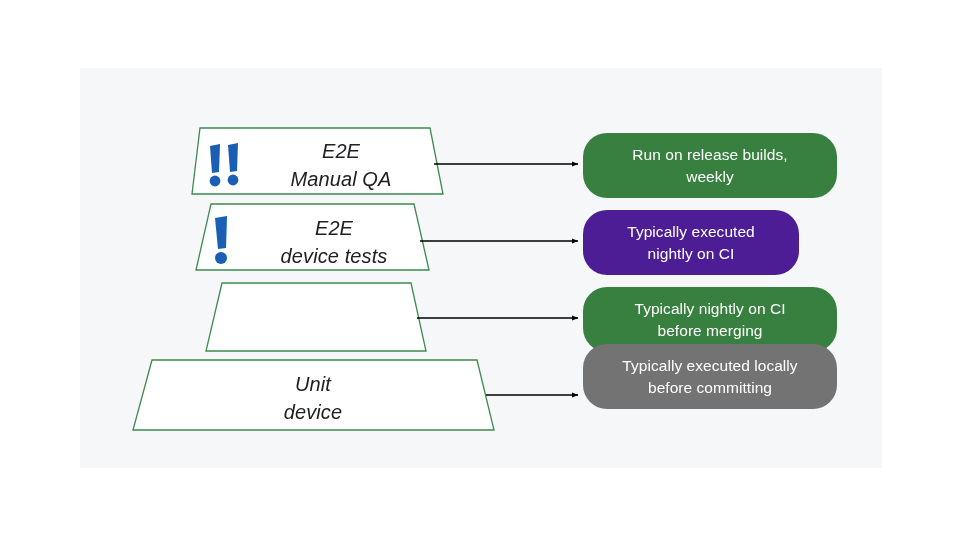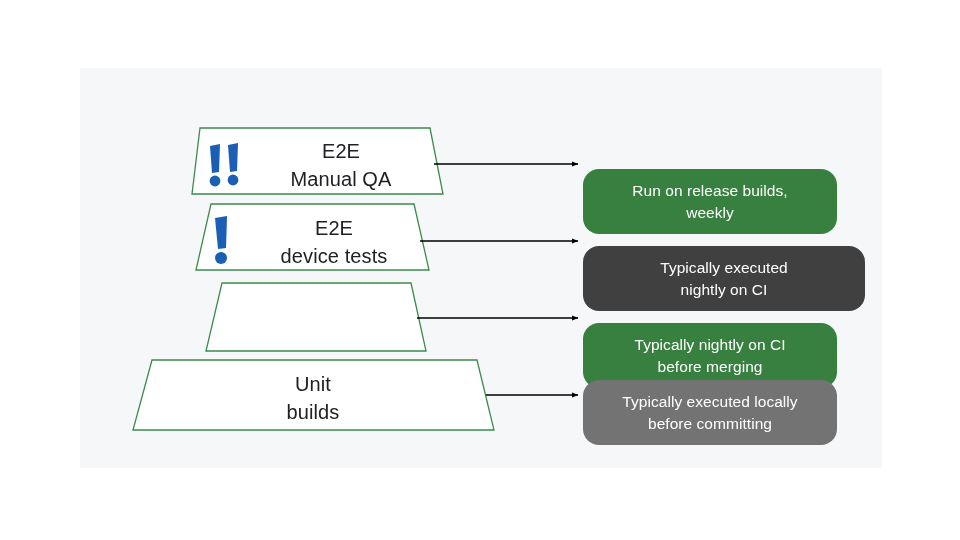--- a/index.html
+++ b/index.html
@@ -36,36 +36,36 @@
   }
   .pyramid-label {
     position: absolute;
     text-align: center;
     color: #202124;
     font-size: 20px;
     line-height: 1.38;
     letter-spacing: 0.1px;
     white-space: pre-line;
     pointer-events: none;
+    font-style: italic;
   }
   .callout {
     position: absolute;
     display: flex;
     align-items: center;
     justify-content: center;
     text-align: center;
     color: #ffffff;
     font-size: 15.5px;
     line-height: 1.42;
     letter-spacing: 0.05px;
-    border-radius: 16px;
+    border-radius: 24px;
     padding: 0 14px;
     box-sizing: border-box;
     white-space: pre-line;
-    margin-top: 36px;
   }
 </style>
 </head>
 <body>
 
 <div id="slide">
 
   <div id="panel"></div>
 
   <svg id="diagram-svg" viewBox="0 0 960 540" xmlns="http://www.w3.org/2000/svg">
@@ -102,26 +102,26 @@
   </svg>
 
   <div class="pyramid-label" style="left:246px; top:138px; width:190px;">E2E
 Manual QA</div>
 
   <div class="pyramid-label" style="left:244px; top:215px; width:180px;">E2E
 device tests</div>
 
 
   <div class="pyramid-label" style="left:218px; top:371px; width:190px;">Unit
-builds</div>
+device</div>
 
   <div class="callout" style="left:583px; top:133px; width:254px; height:65px; background:#38803f;">Run on release builds,
 weekly</div>
 
-  <div class="callout" style="left:583px; top:210px; width:282px; height:65px; background:#404040;">Typically executed
+  <div class="callout" style="left:583px; top:210px; width:216px; height:65px; background:#4c1d95;">Typically executed
 nightly on CI</div>
 
   <div class="callout" style="left:583px; top:287px; width:254px; height:65px; background:#38803f;">Typically nightly on CI
 before merging</div>
 
   <div class="callout" style="left:583px; top:344px; width:254px; height:65px; background:#737373;">Typically executed locally
 before committing</div>
 
 </div>
 

